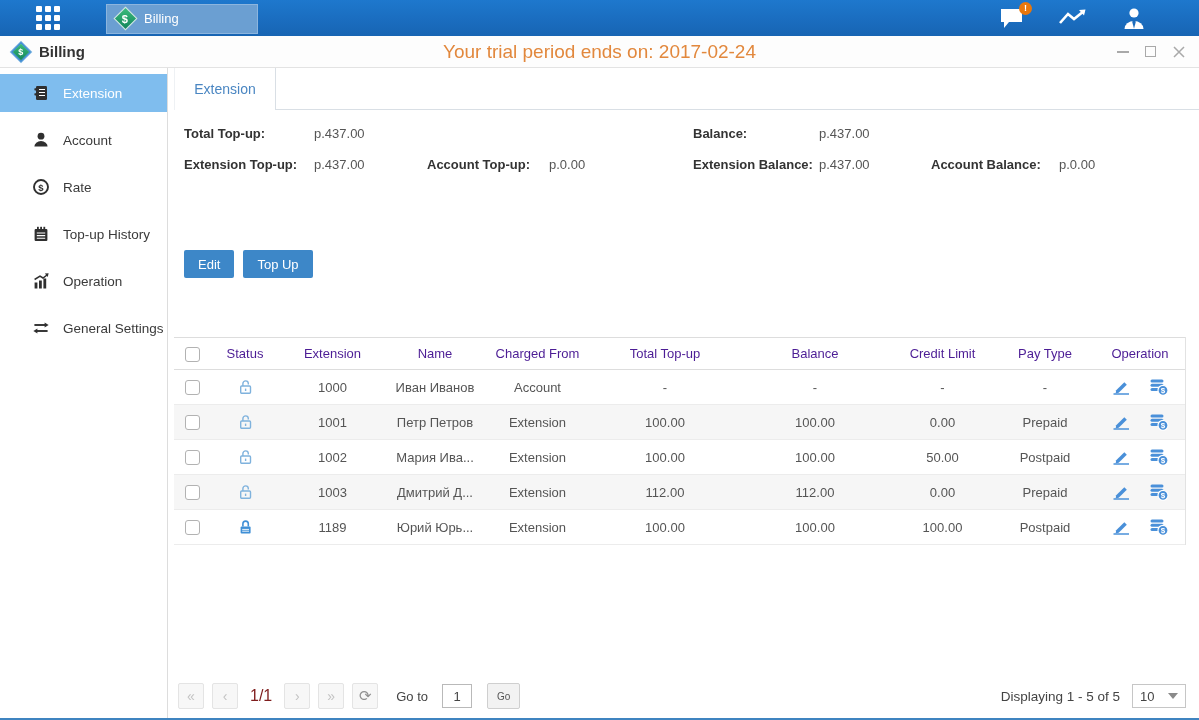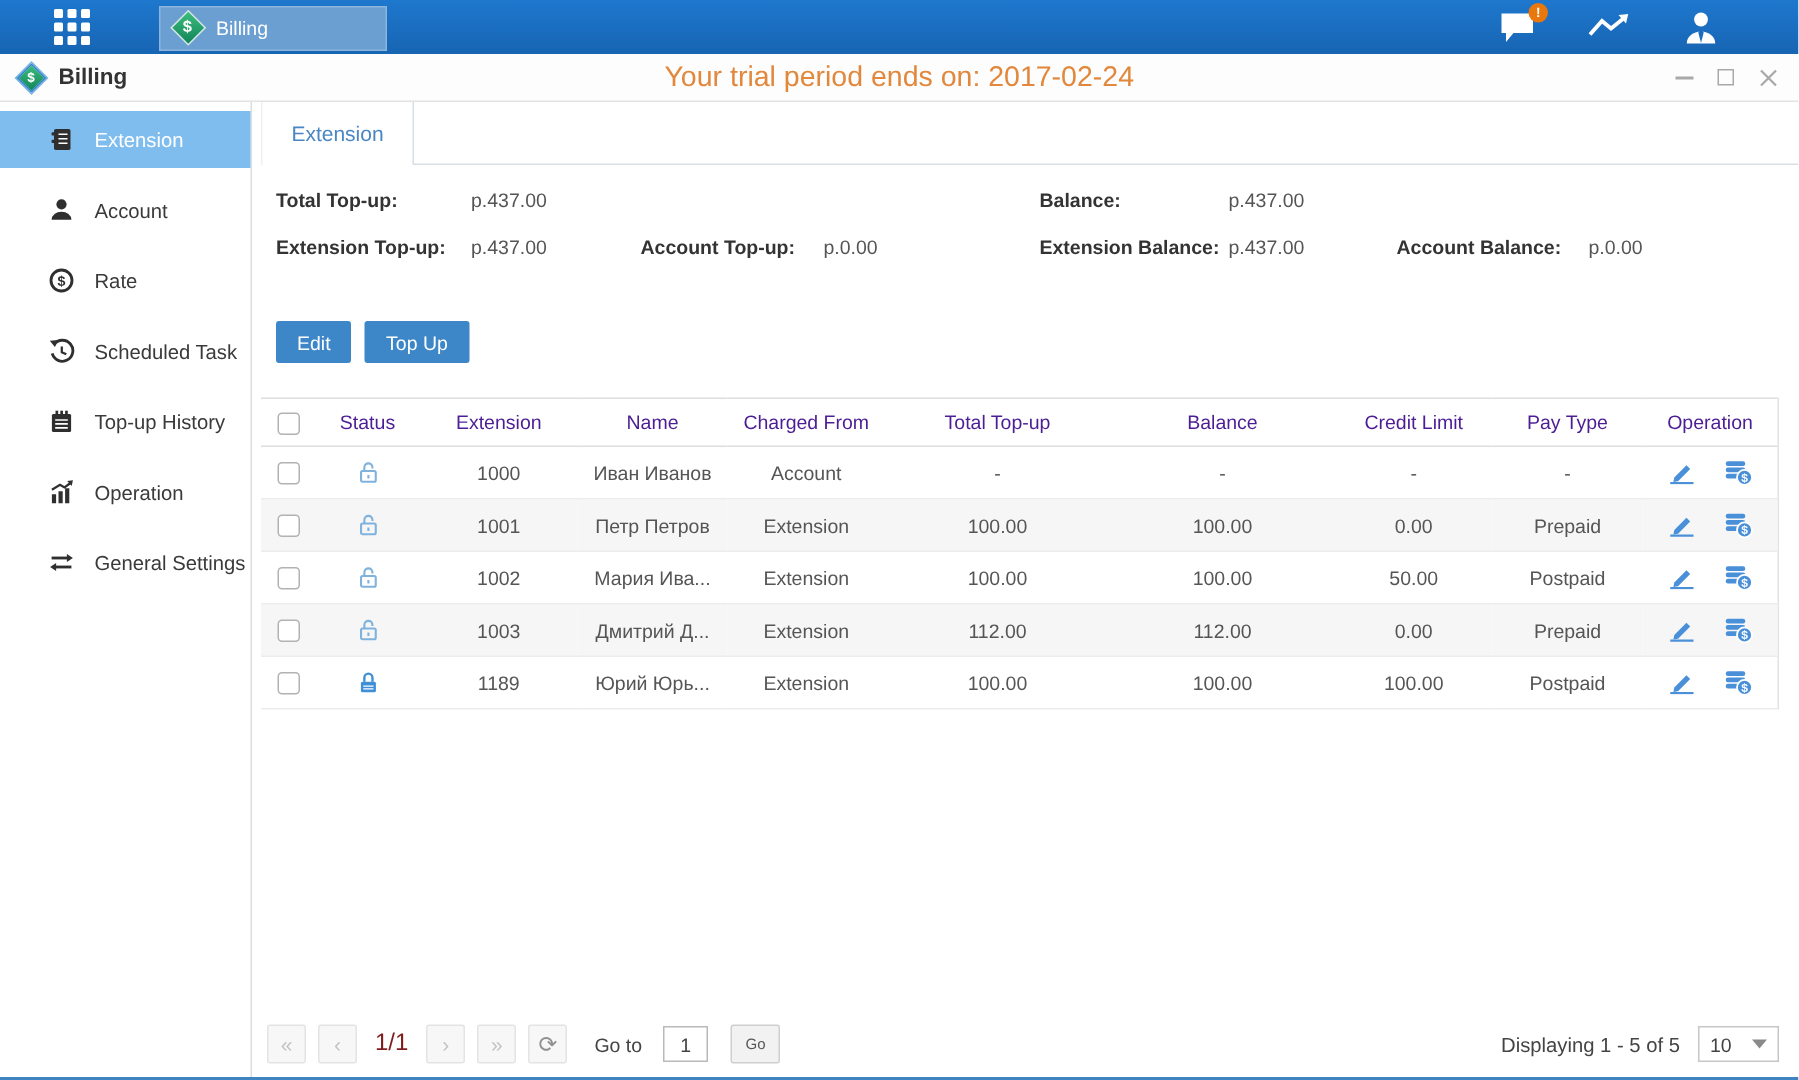--- a/index.html
+++ b/index.html
@@ -51,21 +51,21 @@
   .sicon { width:19px; height:19px; display:flex; align-items:center;
     justify-content:center; flex:0 0 auto; }
 
   .content { flex:1; display:flex; flex-direction:column; min-width:0; }
   .tabstrip { display:flex; height:42px; flex:0 0 auto; }
   .tab { width:102px; margin-left:6px; border-left:1px solid #eef1f4;
     border-right:1px solid #d9dfe5; display:flex; align-items:center;
     justify-content:center; color:#4a86c2; font-size:14px; cursor:pointer; background:#fff; }
   .tabstrip-rest { flex:1; border-bottom:1px solid #d9dfe5; }
 
-  .pane { flex:1; display:flex; flex-direction:column; padding:0 13px 0 6px; min-height:0; }
+  .pane { flex:1; display:flex; flex-direction:column; padding:0 13px 0 6px; min-height:0;gap:36px; }
 
   .summary { display:grid; grid-template-columns:130px 113px 122px 144px 126px 112px 128px 1fr;
     margin-top:8px; padding-left:10px; font-size:13px; }
   .summary div { height:31px; line-height:31px; white-space:nowrap; }
   .slabel { font-weight:bold; color:#333; }
   .svalue { color:#555; }
 
   .btn-row { margin-top:34px; padding-left:10px; display:flex; gap:9px; }
   .btn { background:#3d87c8; color:#fff; border:none; border-radius:2px; height:28px;
     padding:0 14px; font-size:13px; font-family:"Liberation Sans",sans-serif; cursor:pointer; }
@@ -197,30 +197,20 @@
       <span>Account</span>
     </div>
     <div class="side-item">
       <span class="sicon">
         <svg width="18" height="18" viewBox="0 0 18 18">
             <circle cx="9" cy="9" r="7" fill="none" stroke="#2f2f2f" stroke-width="1.9"></circle>
             <text x="9" y="12.6" text-anchor="middle" font-size="9.5" font-weight="bold" fill="#2f2f2f">$</text>
           </svg>
       </span>
       <span>Rate</span>
-    </div>
-    <div class="side-item">
-      <span class="sicon">
-        <svg width="18" height="18" viewBox="0 0 18 18">
-            <path d="M4 4.6 a7 7 0 1 1 -1.2 6" fill="none" stroke="#2f2f2f" stroke-width="1.9"></path>
-            <path d="M1.2 2.2 L7 1.6 L4.6 6.4 z" fill="#2f2f2f"></path>
-            <path d="M9.2 6 V9.8 L12.2 11.2" fill="none" stroke="#2f2f2f" stroke-width="1.5"></path>
-          </svg>
-      </span>
-      <span>Scheduled Task</span>
     </div>
     <div class="side-item">
       <span class="sicon">
         <svg width="18" height="18" viewBox="0 0 18 18">
             <rect x="2.6" y="4" width="12.8" height="12" rx="1" fill="#2f2f2f"></rect>
             <rect x="5" y="1.8" width="1.8" height="3.4" fill="#2f2f2f"></rect>
             <rect x="8.2" y="1.8" width="1.8" height="3.4" fill="#2f2f2f"></rect>
             <rect x="11.4" y="1.8" width="1.8" height="3.4" fill="#2f2f2f"></rect>
             <path d="M4.8 8 H13.2 M4.8 10.6 H13.2 M4.8 13.2 H13.2" stroke="#fff" stroke-width="1.1"></path>
           </svg>

